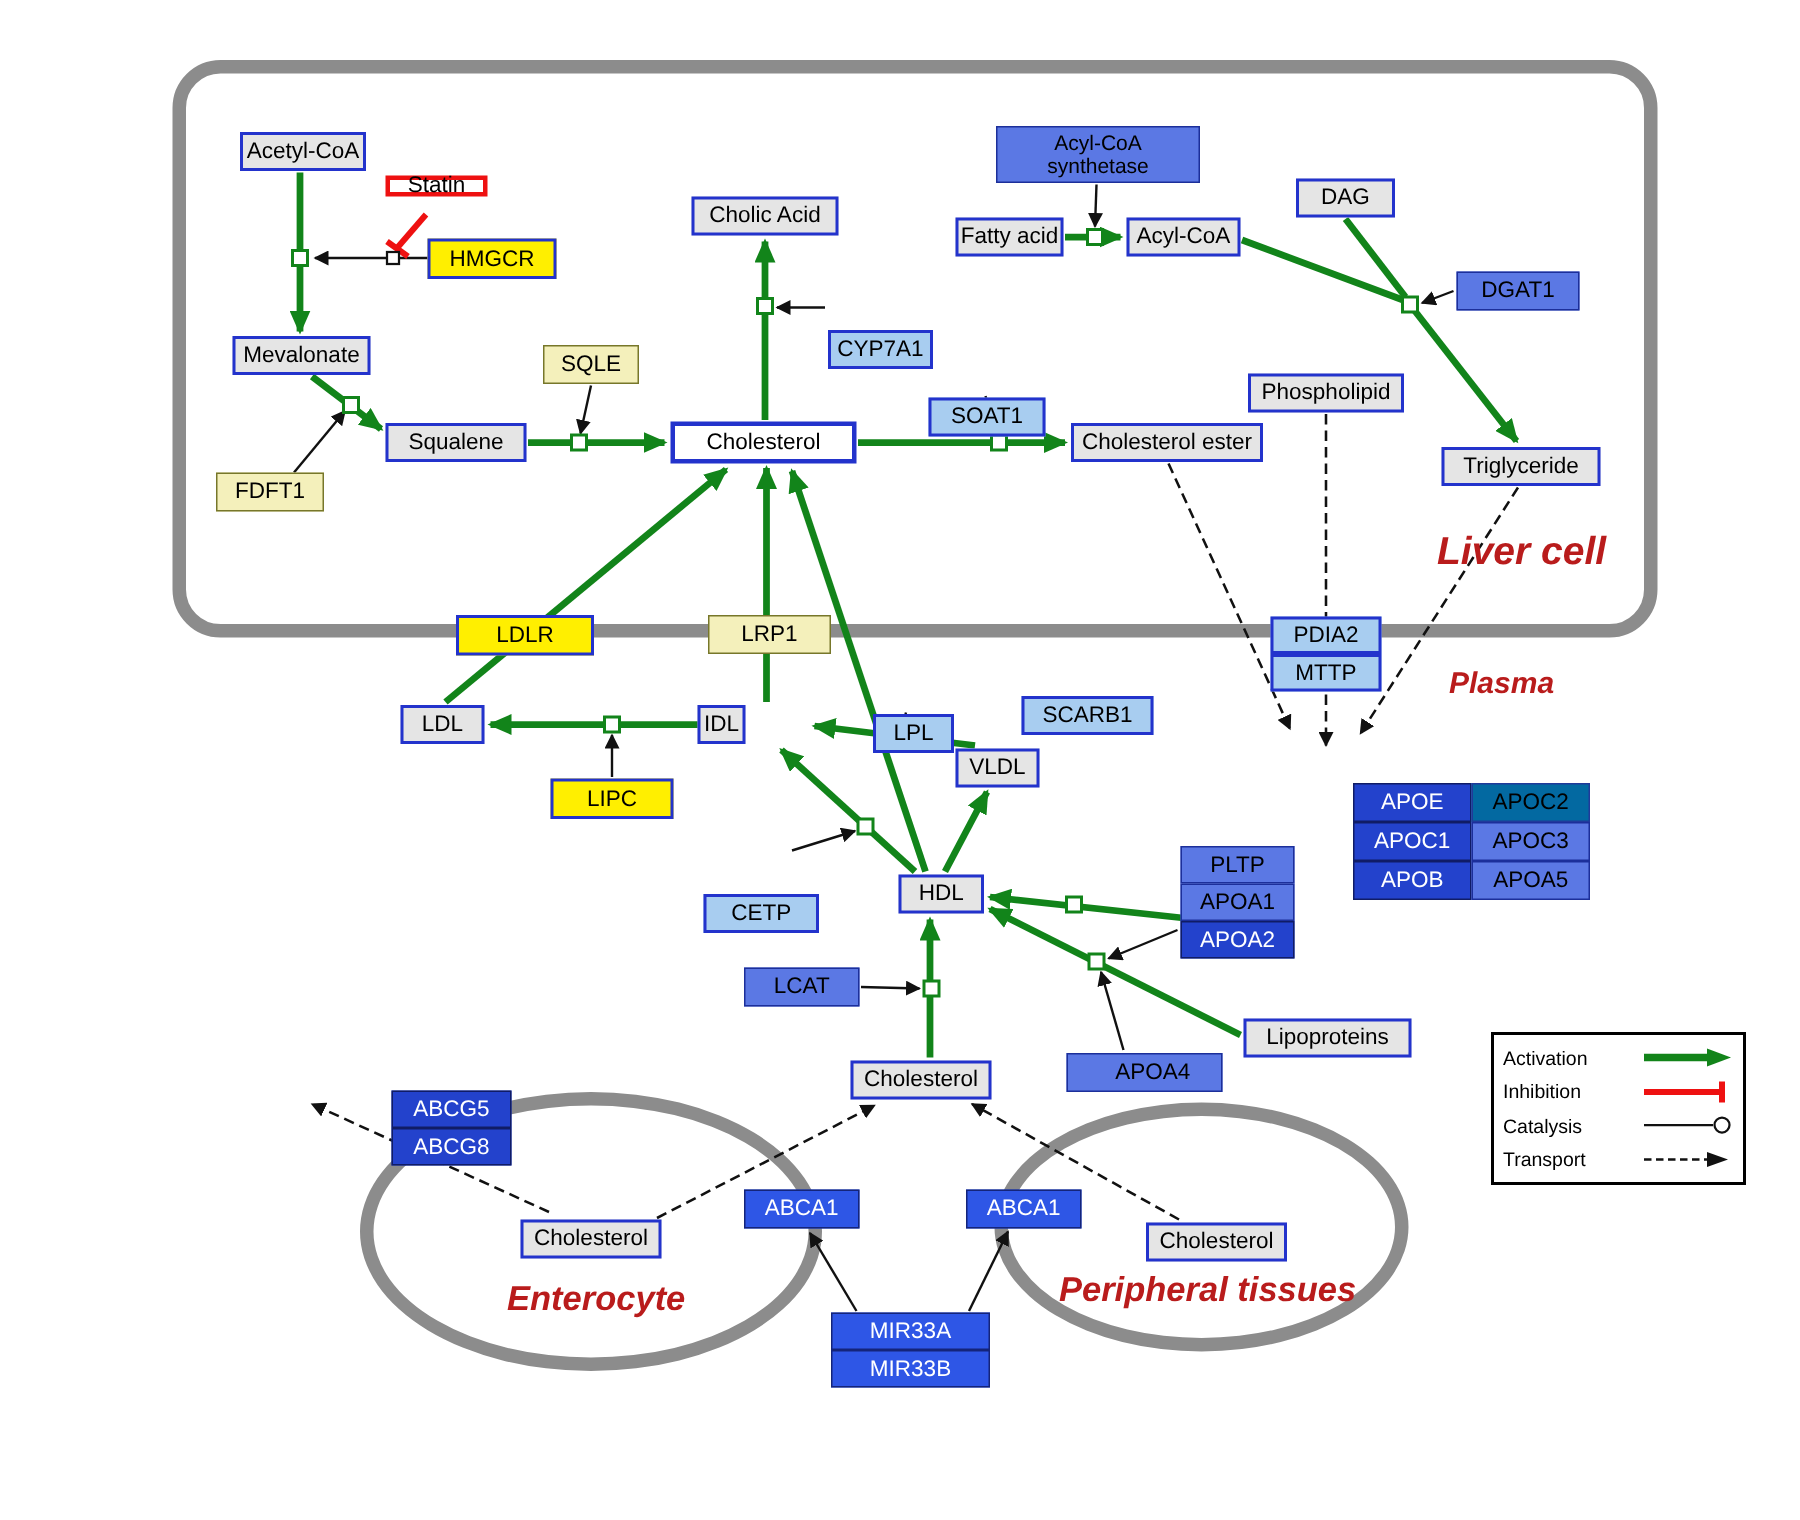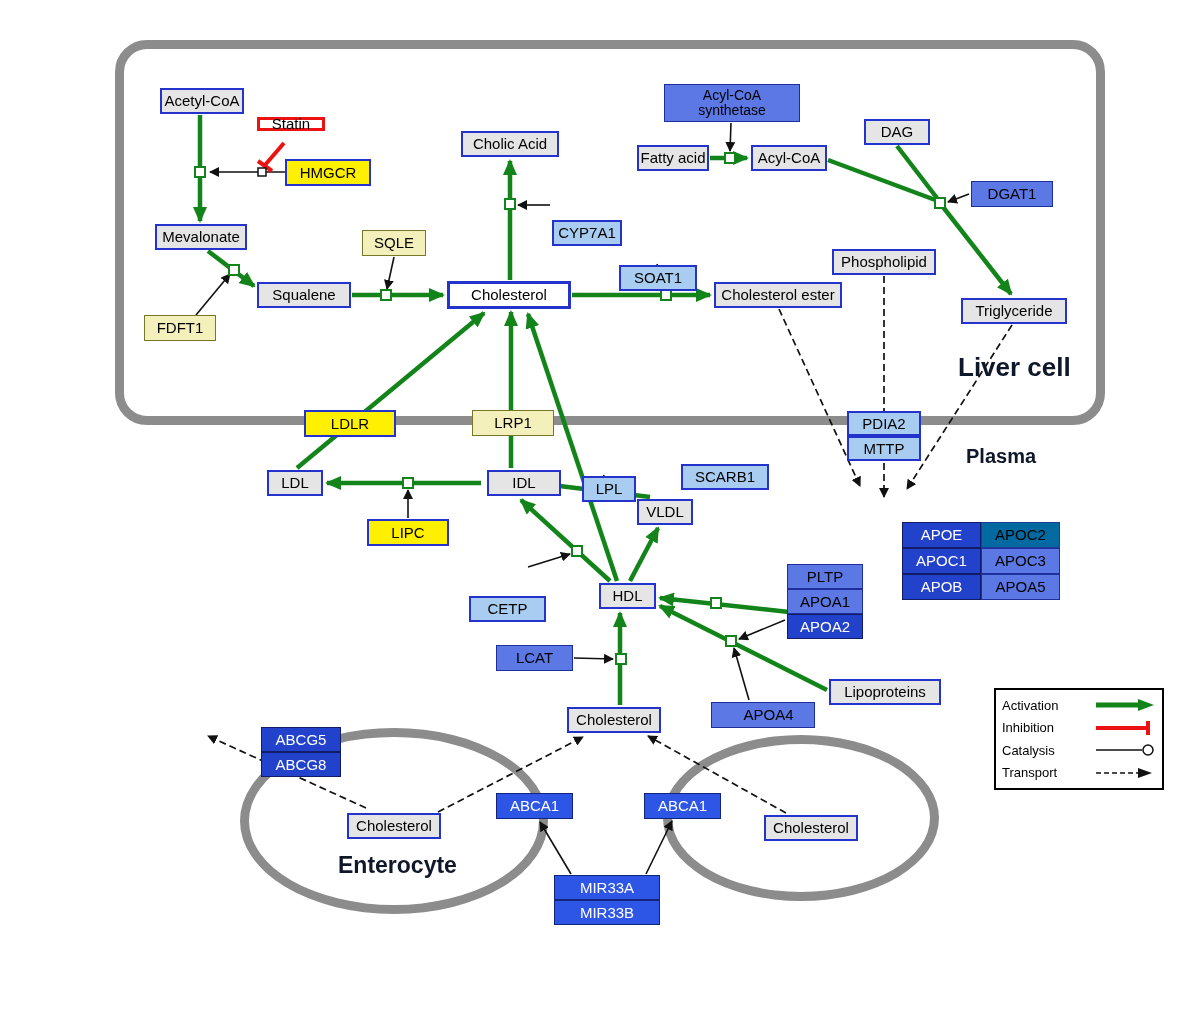--- a/index.html
+++ b/index.html
@@ -4,21 +4,21 @@
 <style>
   html,body { margin:0; padding:0; background:#fff; }
   #canvas {
     position:relative; width:1200px; height:1013px; overflow:hidden;
     font-family:"Liberation Sans", sans-serif; background:#fff;
   }
   .compartment { position:absolute; box-sizing:border-box; z-index:1; }
   .liver-box { left:115px; top:40px; width:990px; height:385px; border:9px solid #8c8c8c; border-radius:32px; }
   .enterocyte-ellipse { left:240px; top:728px; width:308px; height:186px; border:9px solid #8c8c8c; border-radius:50%; }
   .peripheral-ellipse { left:663px; top:735px; width:276px; height:166px; border:9px solid #8c8c8c; border-radius:50%; }
-  .comp-label { position:absolute; color:#0f172a; font-weight:bold; z-index:4; }
+  .comp-label { position:absolute; color:#b91c1c; font-weight:bold; z-index:4;font-style:italic; }
   .liver-label { left:958px; top:352px; font-size:26px; }
   .plasma-label { left:966px; top:445px; font-size:20px; }
   .enterocyte-label { left:338px; top:852px; font-size:23px; }
   .peripheral-label { left:706px; top:846px; font-size:23px; }
   #edges { position:absolute; left:0; top:0; z-index:2; }
   .edge-activation { stroke:#12841a; stroke-width:4.5; fill:none; }
   .edge-catalysis  { stroke:#111111; stroke-width:1.6; fill:none; }
   .edge-transport  { stroke:#111111; stroke-width:1.7; fill:none; stroke-dasharray:7 4; }
   .edge-inhibition { stroke:#ee1111; stroke-width:4; fill:none; }
   .rxn     { fill:#ffffff; stroke:#12841a; stroke-width:2; }
@@ -51,20 +51,21 @@
 
 <div id="canvas">
 
   <div class="compartment liver-box"></div>
   <div class="compartment enterocyte-ellipse"></div>
   <div class="compartment peripheral-ellipse"></div>
 
   <div class="comp-label liver-label">Liver cell</div>
   <div class="comp-label plasma-label">Plasma</div>
   <div class="comp-label enterocyte-label">Enterocyte</div>
+  <div class="comp-label peripheral-label">Peripheral tissues</div>
 
   <svg id="edges" width="1200" height="1013">
     <defs>
       <marker id="arr-green" markerUnits="userSpaceOnUse" markerWidth="18" markerHeight="14" refX="14" refY="7" orient="auto">
         <path d="M0,0 L16,7 L0,14 z" fill="#12841a"></path>
       </marker>
       <marker id="arr-black" markerUnits="userSpaceOnUse" markerWidth="12" markerHeight="10" refX="9" refY="5" orient="auto">
         <path d="M0,0 L10,5 L0,10 z" fill="#111111"></path>
       </marker>
     </defs>
@@ -175,21 +176,21 @@
     <div class="node metabolite" style="left: 864px; top: 119px; width: 66px; height: 26px;">DAG</div>
     <div class="node blue" style="left: 971px; top: 181px; width: 82px; height: 26px;">DGAT1</div>
     <div class="node metabolite" style="left: 832px; top: 249px; width: 104px; height: 26px;">Phospholipid</div>
     <div class="node metabolite" style="left: 961px; top: 298px; width: 106px; height: 26px;">Triglyceride</div>
     <div class="node yellow" style="left: 304px; top: 410px; width: 92px; height: 27px;">LDLR</div>
     <div class="node paleyellow" style="left: 472px; top: 410px; width: 82px; height: 26px;">LRP1</div>
     <div class="node lightblue" style="left: 681px; top: 436px; width: 88px; height: 26px;">SCARB1</div>
     <div class="node lightblue" style="left: 847px; top: 383px; width: 74px; height: 25px;">PDIA2</div>
     <div class="node lightblue" style="left: 847px; top: 408px; width: 74px; height: 25px;">MTTP</div>
     <div class="node metabolite" style="left: 267px; top: 470px; width: 56px; height: 26px;">LDL</div>
-    <div class="node metabolite" style="left: 487px; top: 470px; width: 74px; height: 26px;">IDL</div>
+    <div class="node metabolite" style="left: 465px; top: 470px; width: 32px; height: 26px;">IDL</div>
     <div class="node lightblue" style="left: 582px; top: 448px; width: 54px; height: 26px;">LPL</div>
     <div class="node metabolite" style="left: 637px; top: 499px; width: 56px; height: 26px;">VLDL</div>
     <div class="node yellow" style="left: 367px; top: 519px; width: 82px; height: 27px;">LIPC</div>
     <div class="node lightblue" style="left: 469px; top: 568px; width: 77px; height: 26px;">CETP</div>
     <div class="node metabolite" style="left: 599px; top: 583px; width: 57px; height: 26px;">HDL</div>
     <div class="node blue" style="left: 496px; top: 645px; width: 77px; height: 26px;">LCAT</div>
     <div class="node blue" style="left: 787px; top: 564px; width: 76px; height: 25px;">PLTP</div>
     <div class="node blue" style="left: 787px; top: 589px; width: 76px; height: 25px;">APOA1</div>
     <div class="node darkblue" style="left: 787px; top: 614px; width: 76px; height: 25px;">APOA2</div>
     <div class="node blue" style="left: 711px; top: 702px; width: 104px; height: 26px; padding-left: 11px;">APOA4</div>

